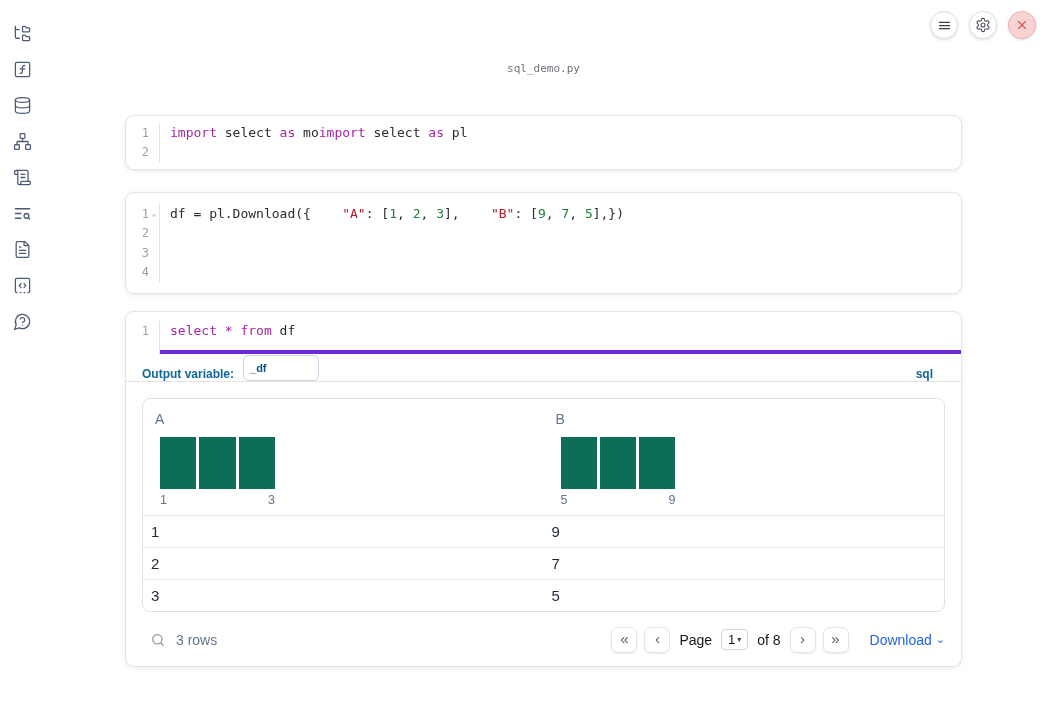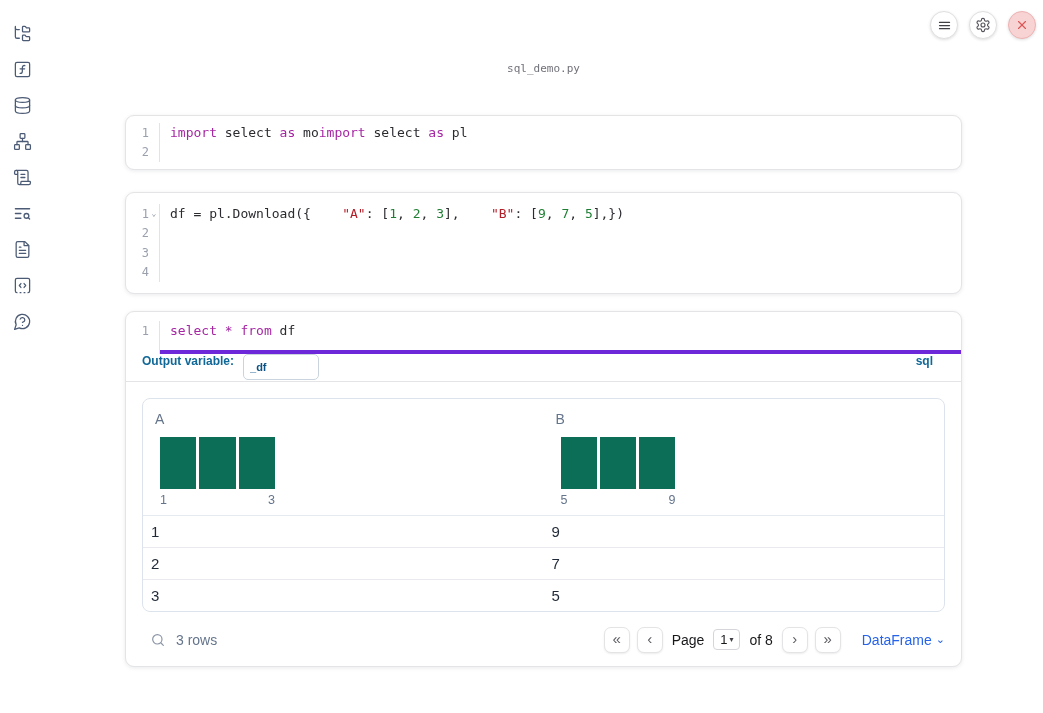--- a/index.html
+++ b/index.html
@@ -56,21 +56,21 @@
   .code-line { height:19.5px; display:flex; align-items:center; white-space:pre; }
   .tk-kw { color:#a626a4; }
   .tk-p { color:#2b2b30; }
   .tk-str { color:#b31d28; }
   .tk-num { color:#1e7f34; }
 
   
   .sql-editor { display:flex; padding-top:9px; }
   .sql-editor .gutter-col { padding-bottom:9px; }
   .sql-editor .code-col { border-bottom:4px solid #6d28d9; padding-bottom:9px; }
-  .outvar-row { height:28px; display:flex; align-items:flex-start; padding:0 16px; border-bottom:1px solid #e4e4e7; }
+  .outvar-row { height:28px; display:flex; align-items:flex-end; padding:0 16px; border-bottom:1px solid #e4e4e7; }
   .outvar-label { font-size:12px; font-weight:bold; color:#106898; }
   .outvar-input {
     width:76px; height:18px; margin-left:9px; padding:12px 6px;
     border:1px solid #c9d4de; border-radius:5px; background:#fff;
     font-family:"Liberation Sans", sans-serif; font-size:11px; font-weight:bold; color:#0b5284;
   }
   .sql-badge { margin-left:auto; margin-right:12px; font-size:12px; font-weight:bold; color:#106898; }
 
   
   .output-area { padding:16px 16px 8px 16px; }
@@ -340,21 +340,21 @@
             <span class="caret">▾</span>
           </div>
           <span class="pg-text">of 8</span>
           <div class="pg-btn">
               <span>›</span>
             </div>
           <div class="pg-btn">
               <span>»</span>
             </div>
           <div class="download">
-            <span>DataFrame</span>
+            <span>Download</span>
             <span class="caret">⌄</span>
           </div>
         </div>
       </div>
     </div>
   </div>
 
 </div>
 
 </body></html>

